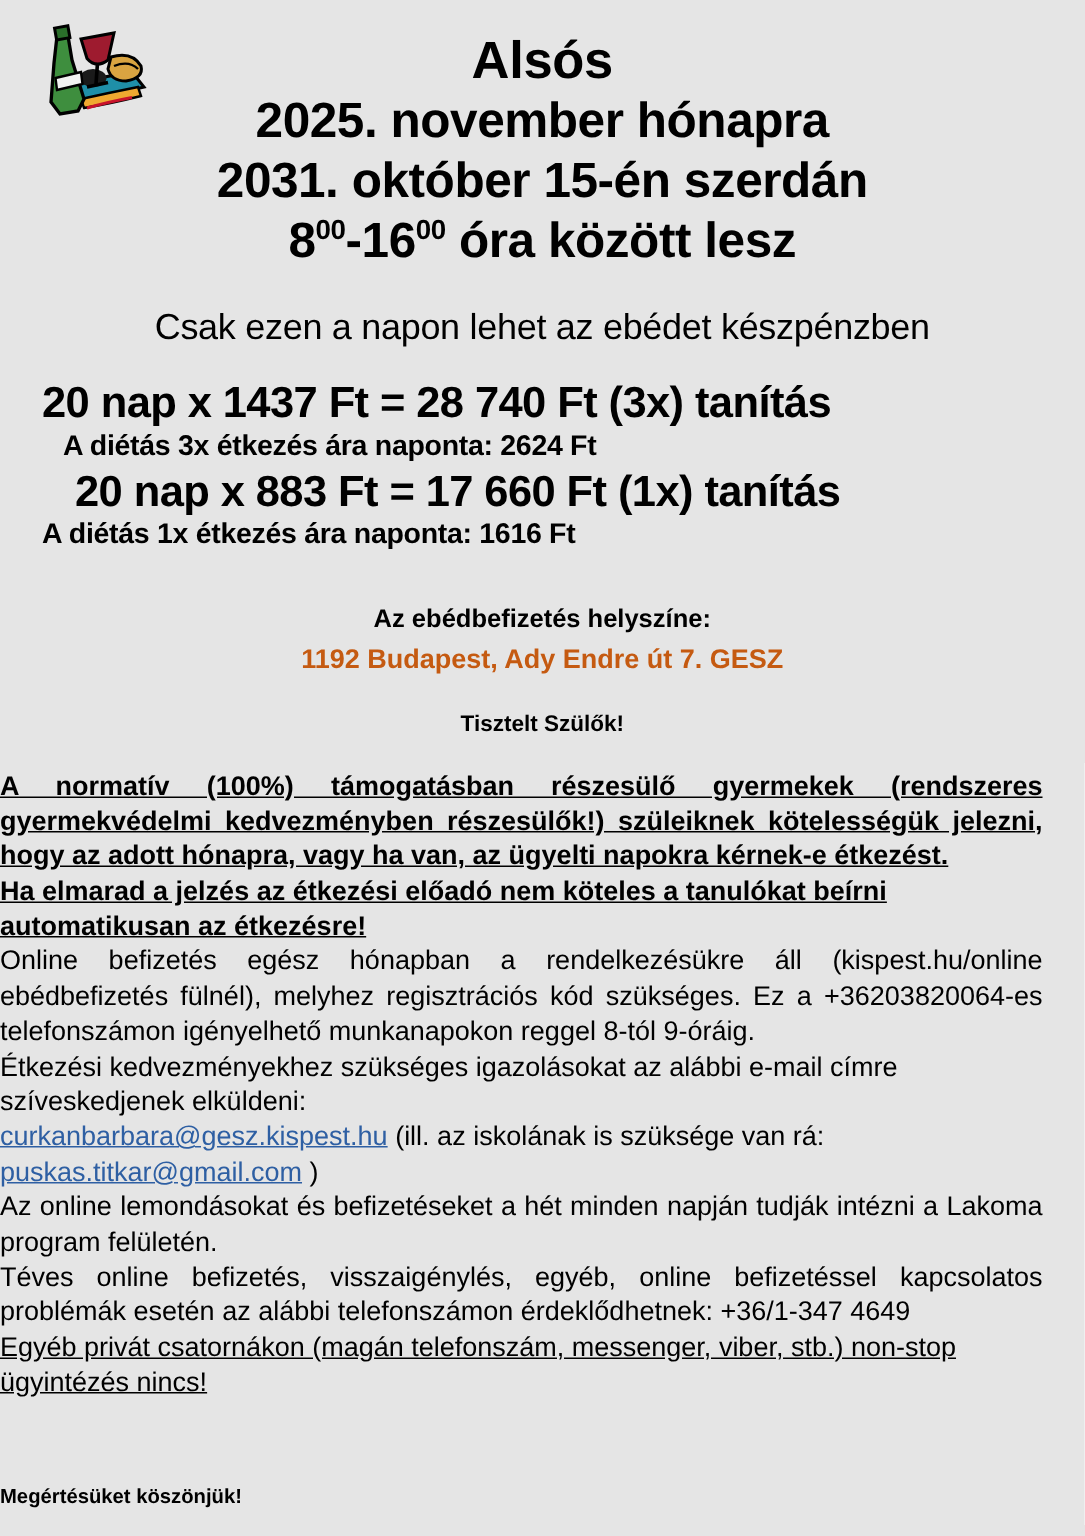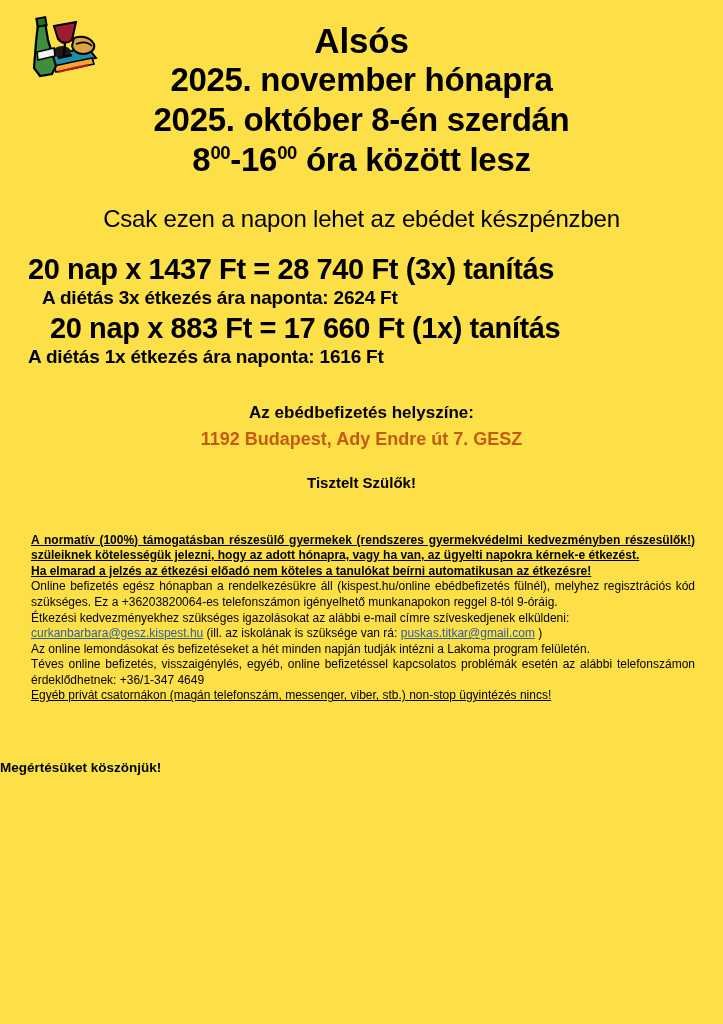--- a/index.html
+++ b/index.html
@@ -107,24 +107,23 @@
   
   .salutation {
     margin-top: 21px;
     text-align: center;
     font-size: 15px;
     font-weight: bold;
   }
 
   
   .fineprint {
-    margin-top: 42px;
-    padding-left: 31px;
+    margin-top: 22px;
     padding-right: 28px;
-    font-size: 12px;
+    font-size: 18px;
     line-height: 1.30;
   }
   .fp-block {
     margin: 0;
     padding: 0;
   }
   .fp-just {
     text-align: justify;
     text-justify: inter-word;
   }
@@ -138,21 +137,21 @@
   .closing {
     margin-top: 56px;
     text-align: left;
     font-size: 13.5px;
     font-weight: bold;
   }
 </style>
 </head>
 <body style="color: rgb(0, 0, 0);">
 
-<div class="page" style="background: #fde047;">
+<div class="page" style="background: #e5e5e5;">
 
   <div class="logo">
     <svg viewBox="0 0 88 80" width="88" height="80" aria-hidden="true">
 
       <path d="M26 50 L70 42 L78 52 L34 62 Z" fill="#1F8FA8" stroke="#000" stroke-width="2"></path>
 
       <path d="M36 60 Q54 56 74 52 L76 58 Q56 63 38 66 Z" fill="#F0A830" stroke="#000" stroke-width="1.6"></path>
 
       <path d="M56 32 Q70 28 76 38 Q78 46 66 48 Q56 48 54 40 Z" fill="#D9A441" stroke="#000" stroke-width="2"></path>
       <path d="M58 38 Q68 34 74 40" stroke="#000" stroke-width="1.6" fill="none"></path>
@@ -166,21 +165,21 @@
       <rect x="19" y="12" width="9" height="8" fill="#2A6E2A" stroke="#000" stroke-width="2" transform="rotate(-10 23 16)"></rect>
       <path d="M19 46 L36 42 L37 50 L20 54 Z" fill="#F2F2F2" stroke="#000" stroke-width="1.6"></path>
 
       <path d="M40 66 Q54 62 70 59" stroke="#C8122B" stroke-width="2" fill="none"></path>
     </svg>
   </div>
 
   <div class="header">
     <div class="title-main">Alsós</div>
     <div class="title-sub">2025. november hónapra</div>
-    <div class="title-sub">2025. október 8-én szerdán</div>
+    <div class="title-sub">2031. október 15-én szerdán</div>
     <div class="title-sub"><span>8</span><sup>00</sup><span>-</span><span>16</span><sup>00</sup><span> óra között lesz</span></div>
   </div>
 
   <div class="intro">
     <div>Csak ezen a napon lehet az ebédet készpénzben</div>
   </div>
 
   <div class="prices">
     <div class="price-big">20 nap x 1437 Ft = 28 740 Ft (3x) tanítás</div>
     <div class="price-small indent">A diétás 3x étkezés ára naponta: 2624 Ft</div>

